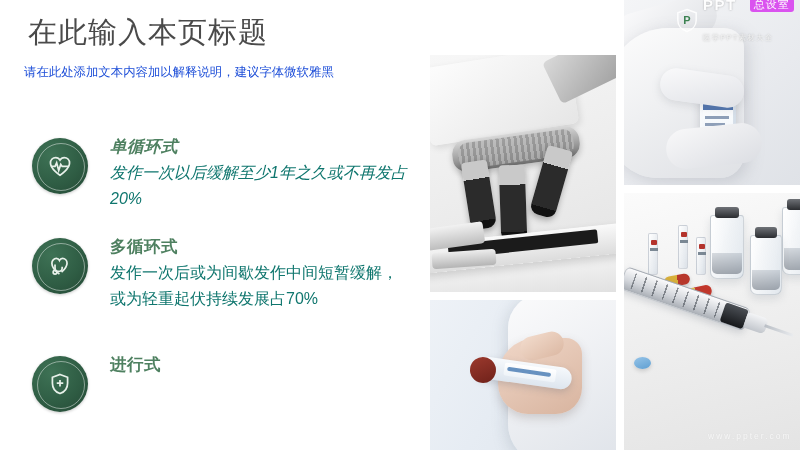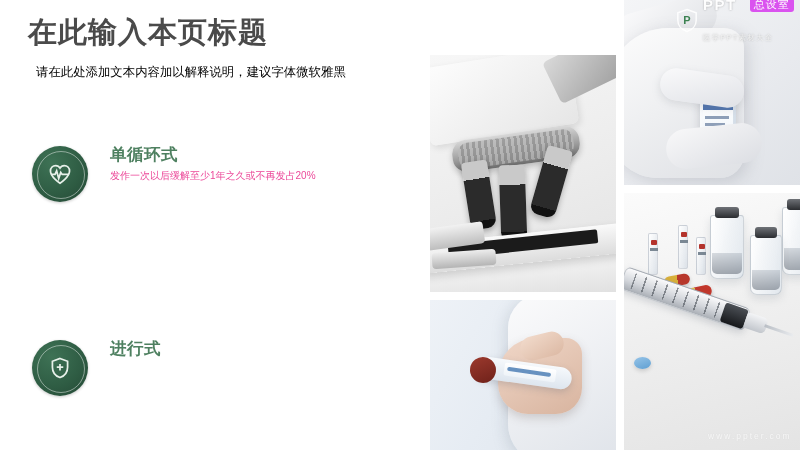--- a/index.html
+++ b/index.html
@@ -9,35 +9,35 @@
     font-family:"Liberation Sans","DejaVu Sans",sans-serif;
     overflow:hidden;
   }
   .slide { position:relative; width:800px; height:450px; background:#ffffff; }
 
   
   .left-col { position:absolute; left:0; top:0; width:420px; height:450px; }
 
   .page-title {
     position:absolute; left:28px; top:14px;
-    font-size:29px; font-weight:bold; color:#4a4a4a;
+    font-size:29px; font-weight:normal; color:#4a4a4a;
     letter-spacing:1px; line-height:1.25;
     white-space:nowrap;
   }
   .subtitle {
-    position:absolute; left:36px; top:62px; width:380px;
-    font-size:12.4px; color:#000000; line-height:1.72;
+    position:absolute; left:24px; top:62px; width:380px;
+    font-size:12.4px; color:#1d4ed8; line-height:1.72;
   }
   .subtitle div { white-space:nowrap; }
 
   
   .item { position:absolute; left:28px; width:390px; height:86px; }
-  .item-1 { top:142px; }
+  .item-1 { top:134px;font-style:italic; }
   .item-2 { top:234px; }
-  .item-3 { top:336px;font-family:Liberation Mono, monospace; }
+  .item-3 { top:352px;font-family:Liberation Mono, monospace; }
 
   .badge {
     position:absolute; left:4px; top:4px;
     width:56px; height:56px; border-radius:50%;
     background:radial-gradient(circle at 35% 30%, #3e7255 0%, #2f5d44 55%, #234734 100%);
     box-shadow:0 1px 3px rgba(0,0,0,0.22);
   }
   .badge::after {
     content:""; position:absolute; left:5px; top:5px;
     width:46px; height:46px; border-radius:50%;
@@ -50,21 +50,21 @@
   }
   .badge svg * { stroke:#e8f1ea; fill:none; stroke-width:1.6; }
 
   .item-head {
     position:absolute; left:82px; top:2px;
     font-size:16.5px; font-weight:bold; color:#4e8060;
     letter-spacing:0.5px;
   }
   .item-body {
     position:absolute; left:82px; top:26px; width:300px;
-    font-size:10px; color:#ec4899; line-height:1.62;
+    font-size:16px; color:#0f766e; line-height:1.62;
   }
 
   
   .photo { position:absolute; overflow:hidden; background:#ececed; }
 
   .ph-microscope { left:430px; top:55px;  width:186px; height:237px; }
   .ph-testtube   { left:430px; top:300px; width:186px; height:150px; }
   .ph-vial       { left:624px; top:0px;   width:176px; height:185px; }
   .ph-syringe    { left:624px; top:193px; width:176px; height:257px; }
 
@@ -220,20 +220,31 @@
       <div class="badge">
         <svg viewBox="0 0 24 24">
           <path d="M12 20.5C12 20.5 3.2 14.8 3.2 9.2C3.2 6.3 5.4 4.2 8 4.2C9.8 4.2 11.3 5.2 12 6.5C12.7 5.2 14.2 4.2 16 4.2C18.6 4.2 20.8 6.3 20.8 9.2C20.8 14.8 12 20.5 12 20.5Z"></path>
           <path d="M3.6 12.4H7.4L8.9 9.1L10.8 16.2L12.7 10.6L14 12.4H20.4"></path>
         </svg>
       </div>
       <div class="item-head">单循环式</div>
       <div class="item-body">发作一次以后缓解至少1年之久或不再发占20%</div>
     </div>
 
+    <div class="item item-2">
+      <div class="badge">
+        <svg viewBox="0 0 24 24">
+          <path d="M11.5 19.5C11.5 19.5 4.5 14.2 4.5 9.4C4.5 6.9 6.4 5 8.7 5C10.2 5 11 5.9 11.5 6.9C12 5.9 12.8 5 14.3 5C16.6 5 18.5 6.9 18.5 9.4C18.5 12.5 15.6 15.7 13.4 17.7"></path>
+          <path d="M7.4 10.6V13.8C7.4 15.6 8.9 17 10.7 17C12.5 17 14 15.6 14 13.8V12.6"></path>
+          <circle cx="7.4" cy="17.8" r="1.7"></circle>
+        </svg>
+      </div>
+      <div class="item-head">多循环式</div>
+      <div class="item-body">发作一次后或为间歇发作中间短暂缓解，或为轻重起伏持续发展占70%</div>
+    </div>
 
     <div class="item item-3">
       <div class="badge">
         <svg viewBox="0 0 24 24">
           <path d="M12 3.2L19 5.8V11.2C19 15.7 16.1 19.3 12 20.8C7.9 19.3 5 15.7 5 11.2V5.8L12 3.2Z"></path>
           <path d="M12 8.2V14.2"></path>
           <path d="M9 11.2H15"></path>
         </svg>
       </div>
       <div class="item-head">进行式</div>

